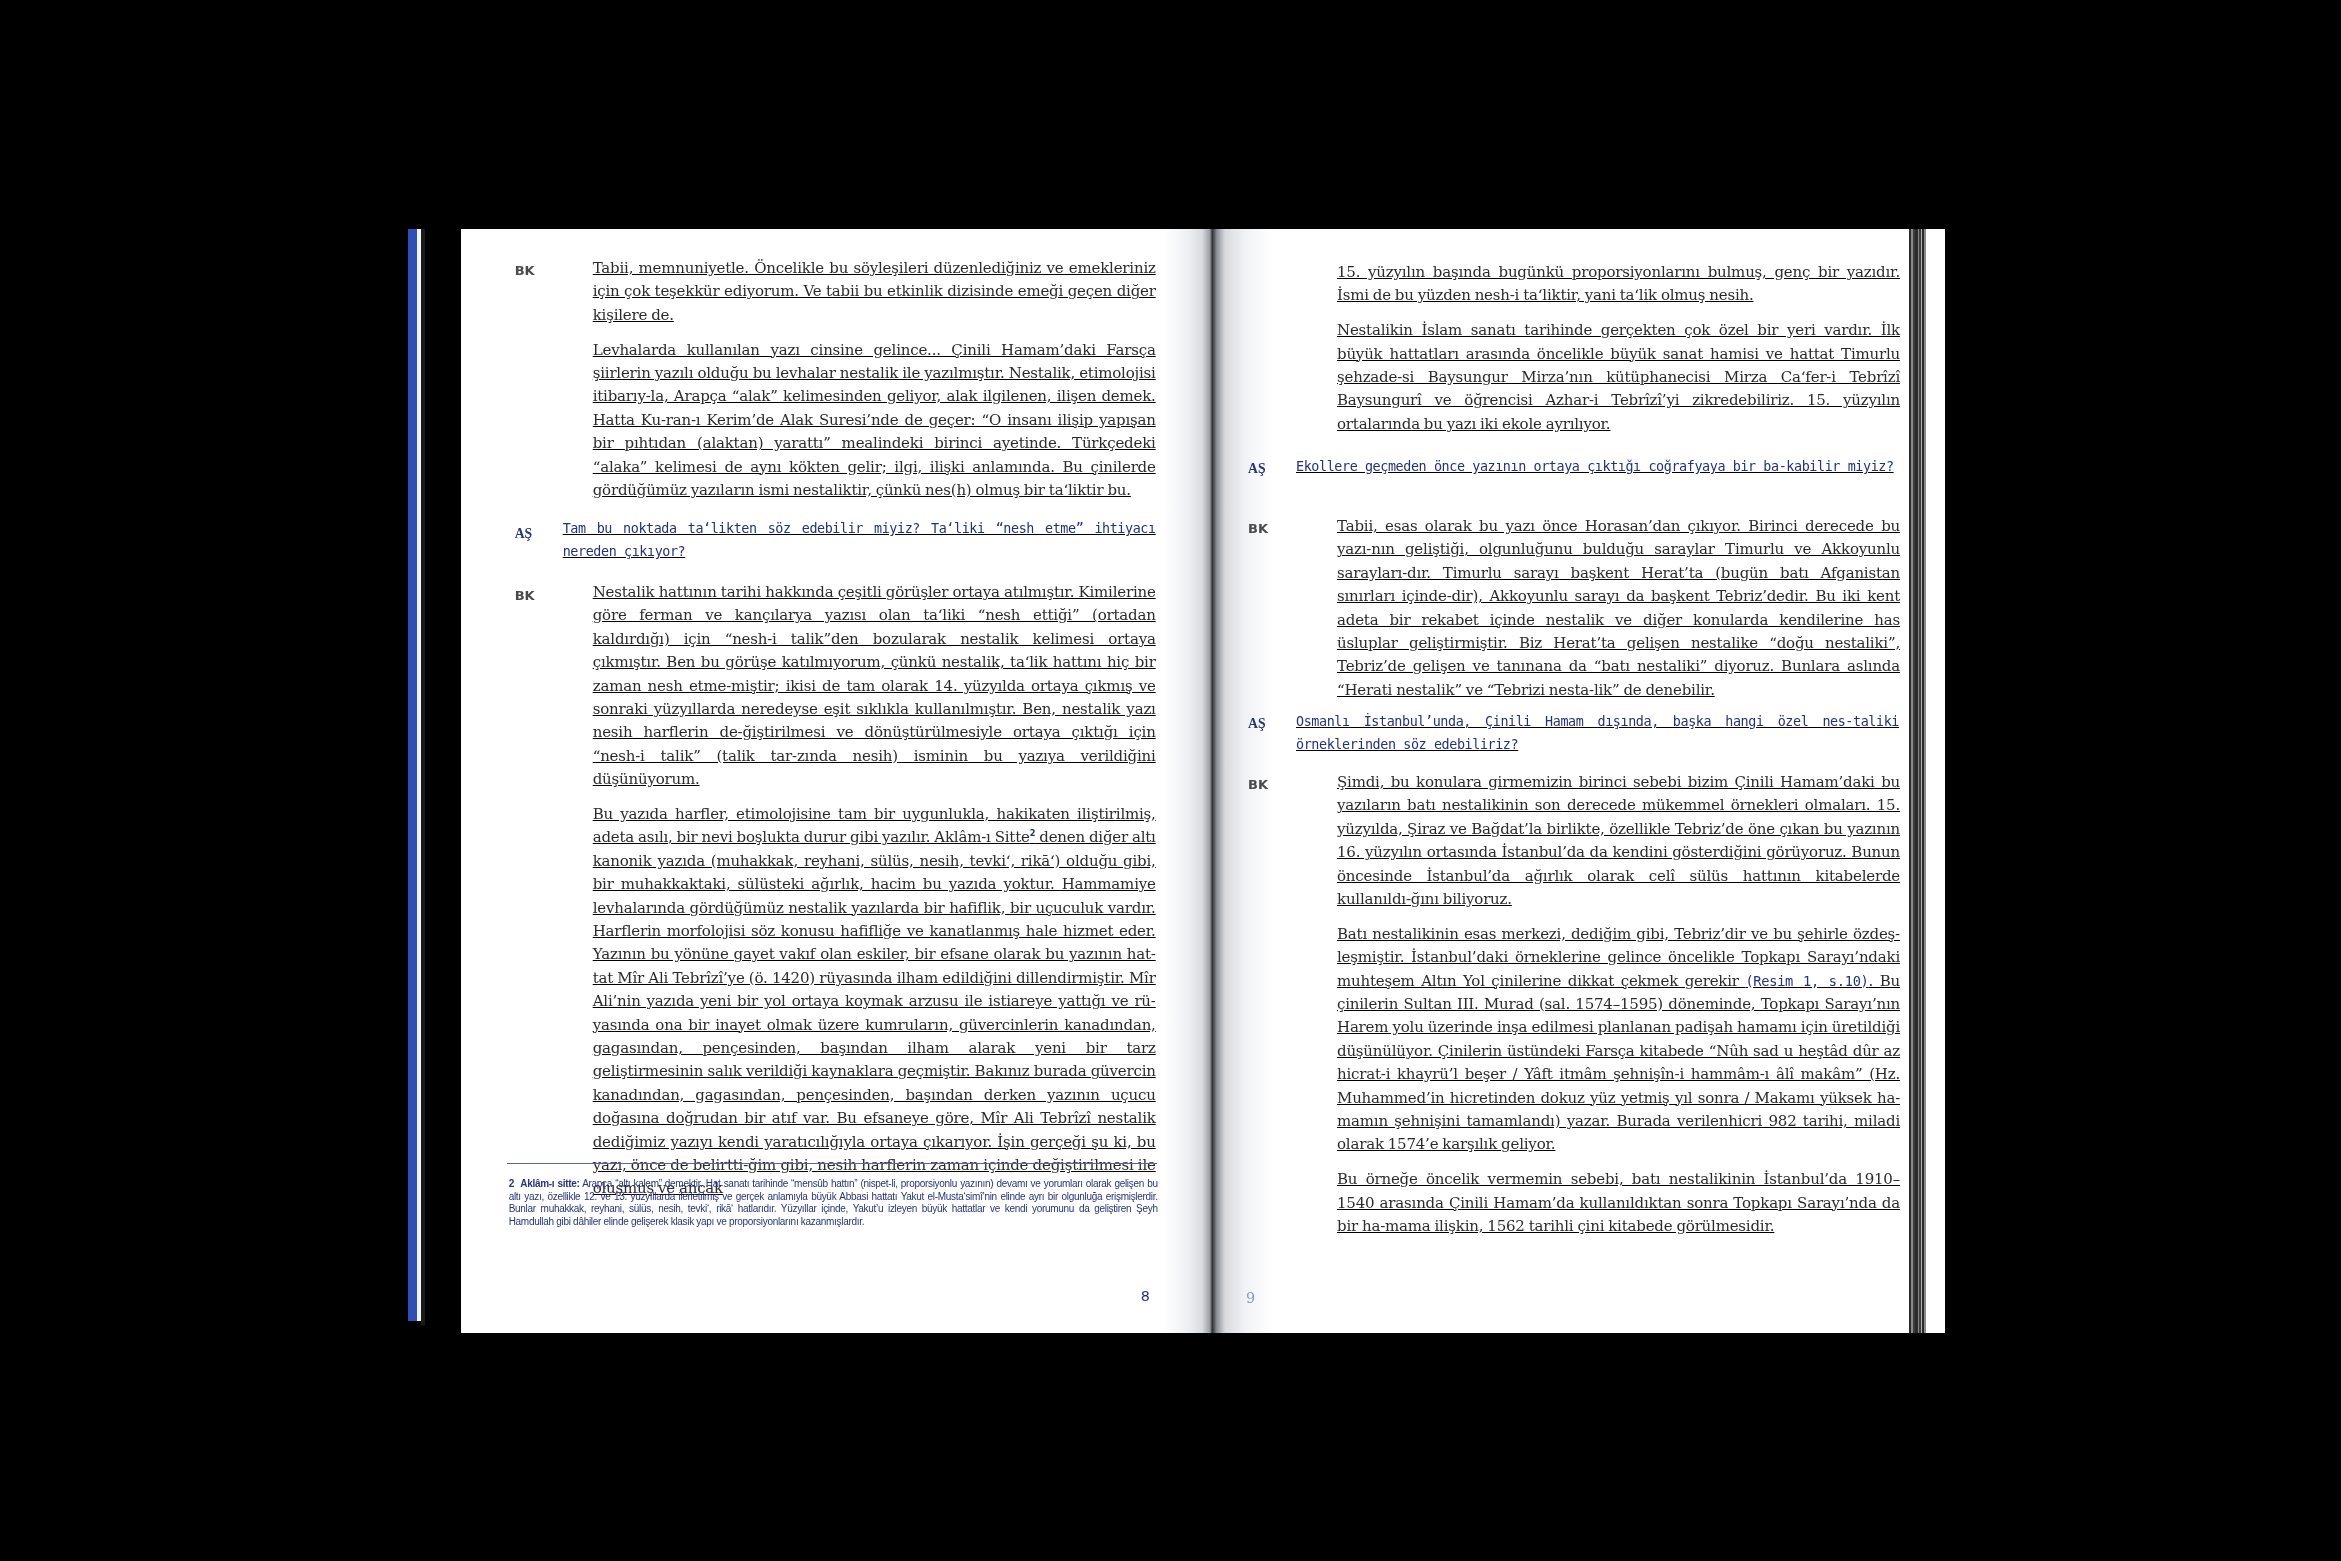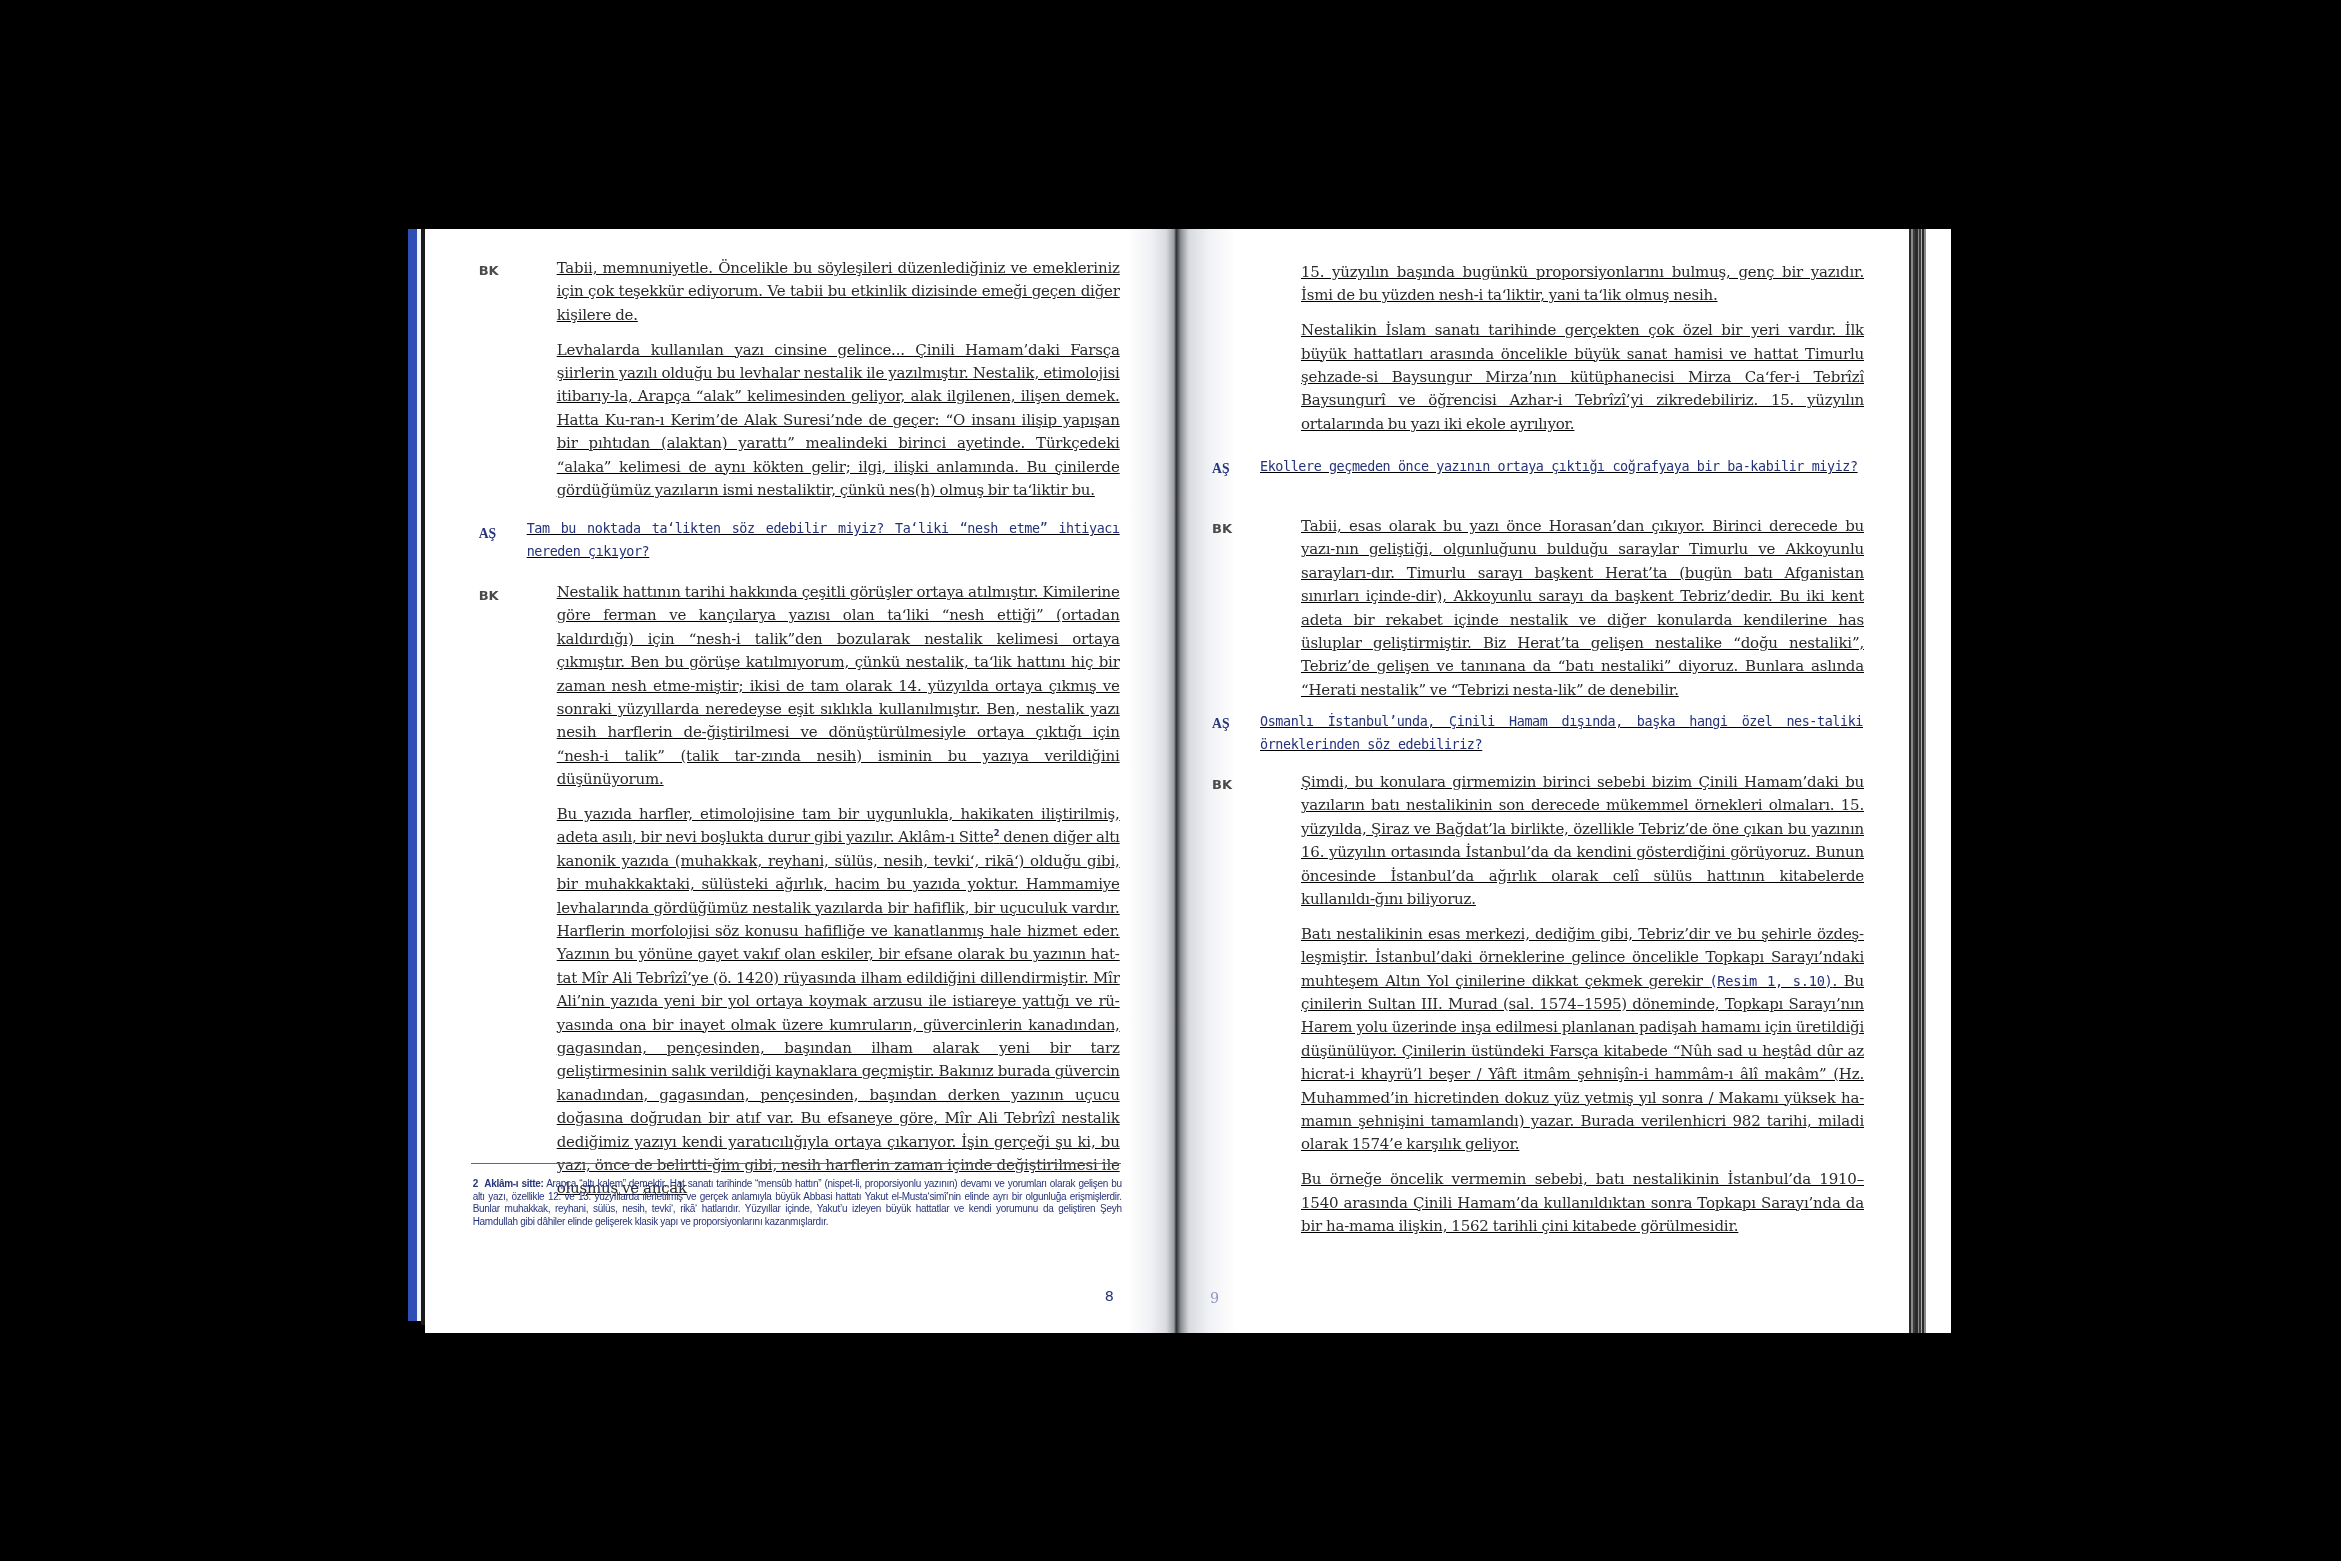--- a/index.html
+++ b/index.html
@@ -1,25 +1,25 @@
 <!DOCTYPE html>
 <html style="font-size:9.5px"><head>
 <meta charset="utf-8">
 <style>
   html, body { margin:0; padding:0; background:#000; }
   body { width:2342px; height:1561px; position:relative; overflow:hidden; font-family:"DejaVu Serif", serif; }
   .spread { position:absolute; left:408px; top:229px; width:1526px; height:1104px; }
   .edge-blue { position:absolute; left:0; top:0; width:9px; height:1092px; background:#2f4fb6; }
   .edge-white { position:absolute; left:9px; top:0; width:3.6px; height:1092px; background:#f2f4f8; }
   .edge-black { position:absolute; left:12.5px; top:0; width:4.2px; height:1096px; background:#1a1a1a; }
-  .page { position:absolute; top:0; height:1104px; background:#fff; }
+  .page { position:absolute; top:0; height:1104px; background:#fff;margin-left:36px; }
   .page.left { left:16.7px; width:751px;
     background: linear-gradient(to right, #fff 0, #fff 702px, #f0f1f4 726px, #d9dbe0 741px, #9a9da3 749px, #3a3a3c 751px); }
   .page.right { left:768px; width:733px;
-    background: linear-gradient(to right, #2a2a2c 0, #8c8f95 4.8px, #d8dade 13px, #f1f2f5 33px, #fff 60px, #fff 100%); padding-left: 42px; }
+    background: linear-gradient(to right, #2a2a2c 0, #8c8f95 4.8px, #d8dade 13px, #f1f2f5 33px, #fff 60px, #fff 100%); }
   .edge-stack { position:absolute; left:1501px; top:0; width:16.7px; height:1104px;
     background: repeating-linear-gradient(to right, #2b2b2b 0 2.4px, #8a8a8a 2.4px 3.6px, #3c3c3c 3.6px 6px, #b0b0b0 6px 6.5px); }
 
   .block { position:absolute;text-decoration:underline; }
   .label { position:absolute; font-family:"DejaVu Sans", sans-serif; font-weight:bold; font-size:13px; color:#4a4a4a; letter-spacing:0; }
   .label.q { color:#27357a; font-family:Liberation Serif, serif; font-size:13.7px; }
   .para { font-size:15px; line-height:23.4px; color:#2b2b2b; text-align:justify; margin:0 0 11.3px 0; letter-spacing:-0.2px; word-spacing:-0.6px; hyphens:manual; }
   .question { font-family:"DejaVu Sans Mono", monospace; font-size:13.4px; line-height:23px; color:#24327a; margin:0; letter-spacing:-0.4px; text-align:justify; }
   .mono-ref { font-family:"DejaVu Sans Mono", monospace; color:#24327a; font-size:13.7px; letter-spacing:-0.3px; }
   sup.fn { color:#24327a; font-family:"DejaVu Sans", sans-serif; font-size:8.3px; font-weight:bold; vertical-align:super; line-height:0; }

